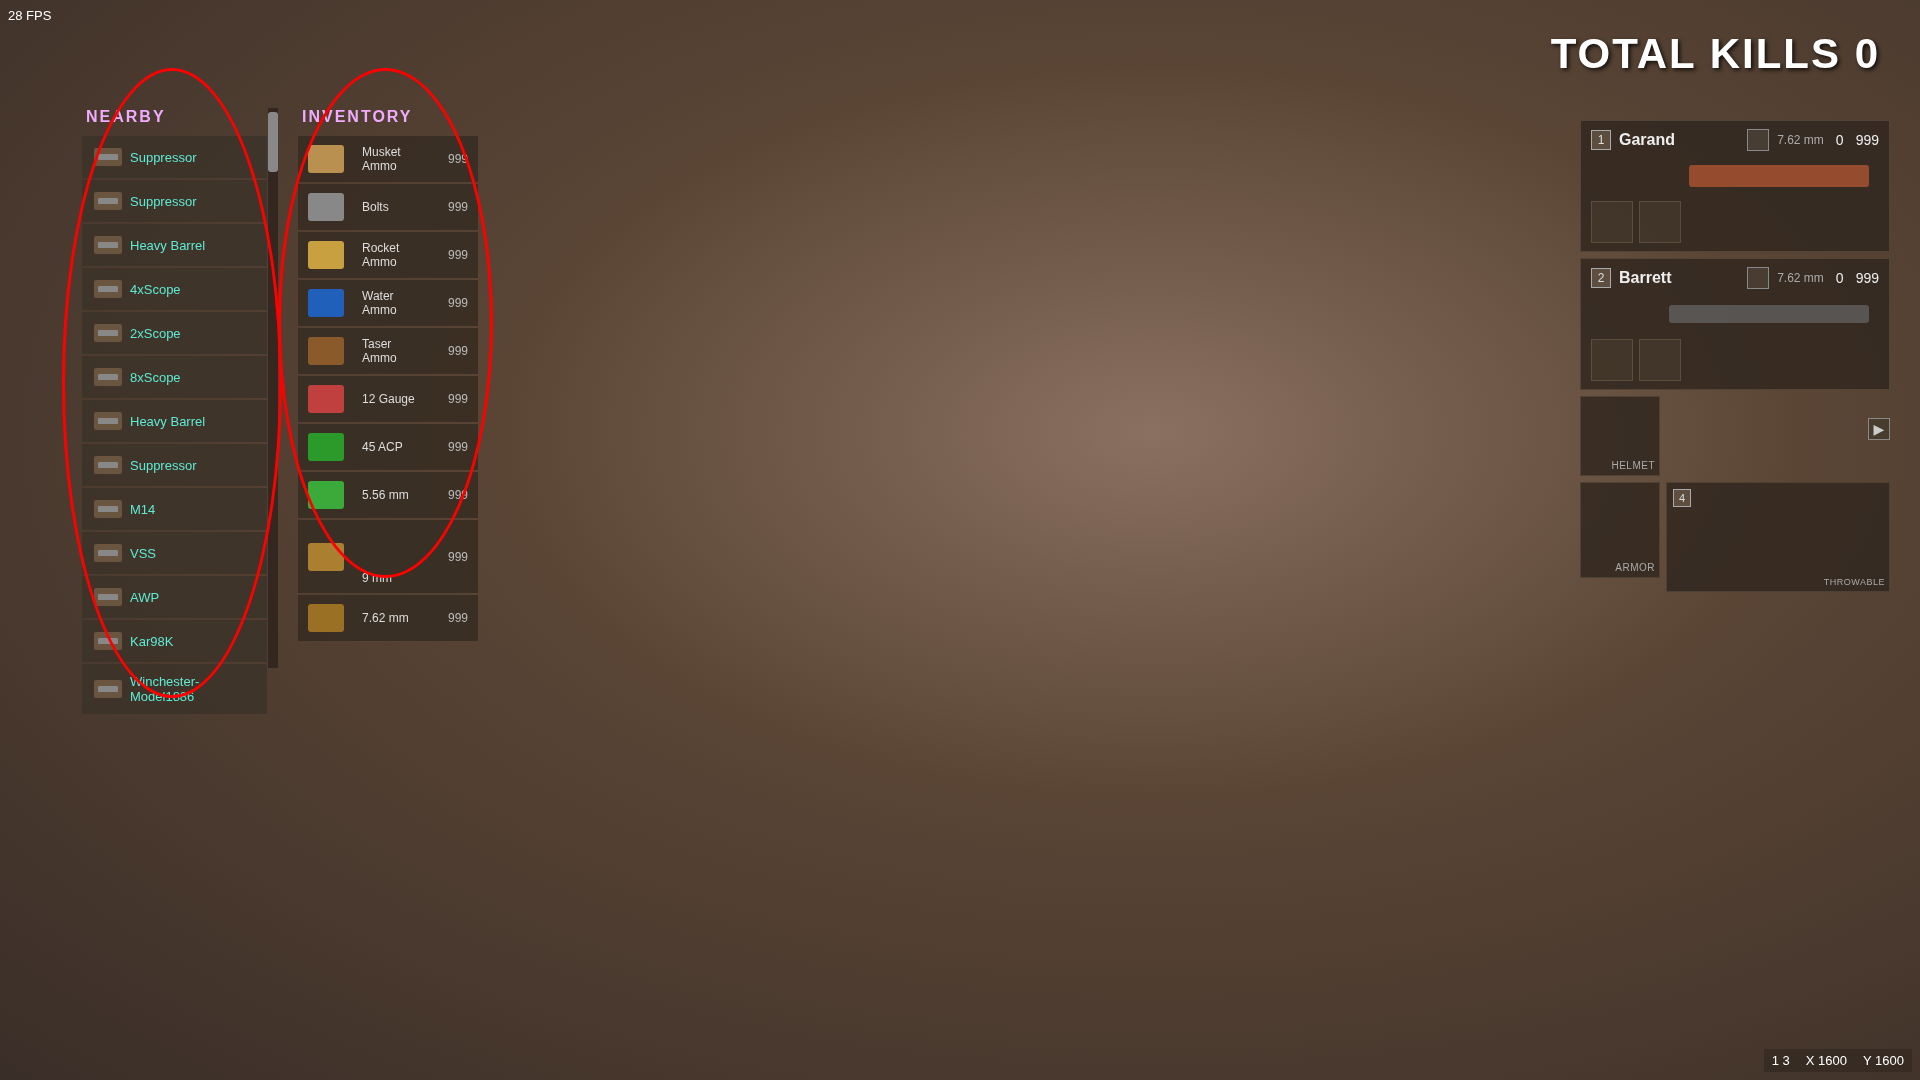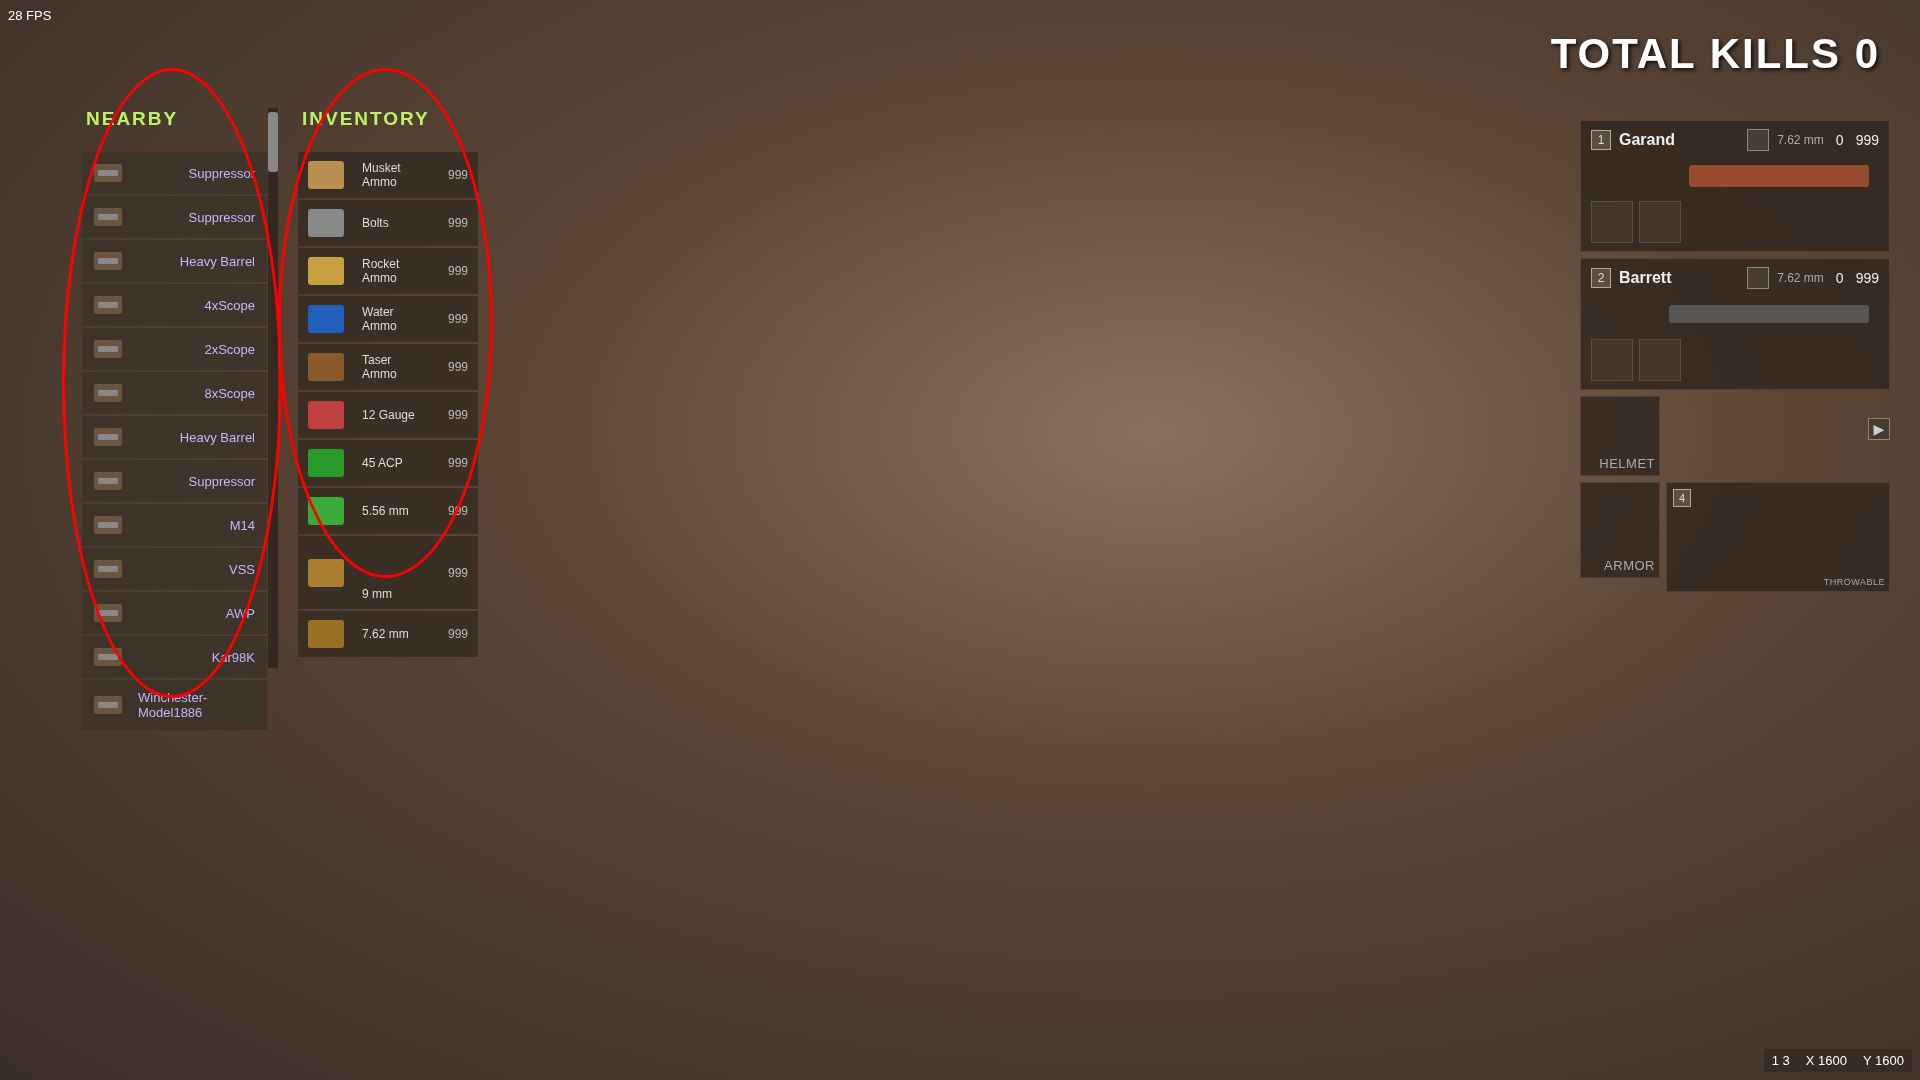--- a/index.html
+++ b/index.html
@@ -46,45 +46,44 @@
     
     .nearby-panel {
       position: absolute;
       top: 108px;
       left: 82px;
       width: 185px;
       z-index: 10;
     }
 
     .panel-title {
-      color: #bef264;
-      font-size: 19px;
+      color: #f0abfc;
+      font-size: 16px;
       font-weight: bold;
       letter-spacing: 2px;
-      margin-bottom: 22px;
+      margin-bottom: 10px;
       padding-left: 4px;
     }
 
     .nearby-list {
       display: flex;
       flex-direction: column;
       gap: 2px;
     }
 
     .nearby-item {
       background: rgba(60, 50, 40, 0.85);
-      color: #c4b5fd;
+      color: #5eead4;
       font-size: 13px;
       padding: 10px 12px;
       cursor: pointer;
       display: flex;
       align-items: center;
-      gap: 16px;
+      gap: 8px;
       min-height: 42px;
-      justify-content: space-between;
     }
 
     .nearby-item .item-icon {
       width: 28px;
       height: 18px;
       background: #888;
       border-radius: 2px;
       flex-shrink: 0;
       display: flex;
       align-items: center;
@@ -277,21 +276,21 @@
       background: rgba(50, 40, 32, 0.88);
       border: 1px solid rgba(100, 85, 70, 0.5);
       position: relative;
     }
 
     .equip-slot-label {
       position: absolute;
       bottom: 4px;
       right: 4px;
       color: #aaa;
-      font-size: 13px;
+      font-size: 10px;
       letter-spacing: 0.5px;
     }
 
     .equip-area-right {
       flex: 1;
       display: flex;
       flex-direction: column;
       gap: 6px;
     }
 

